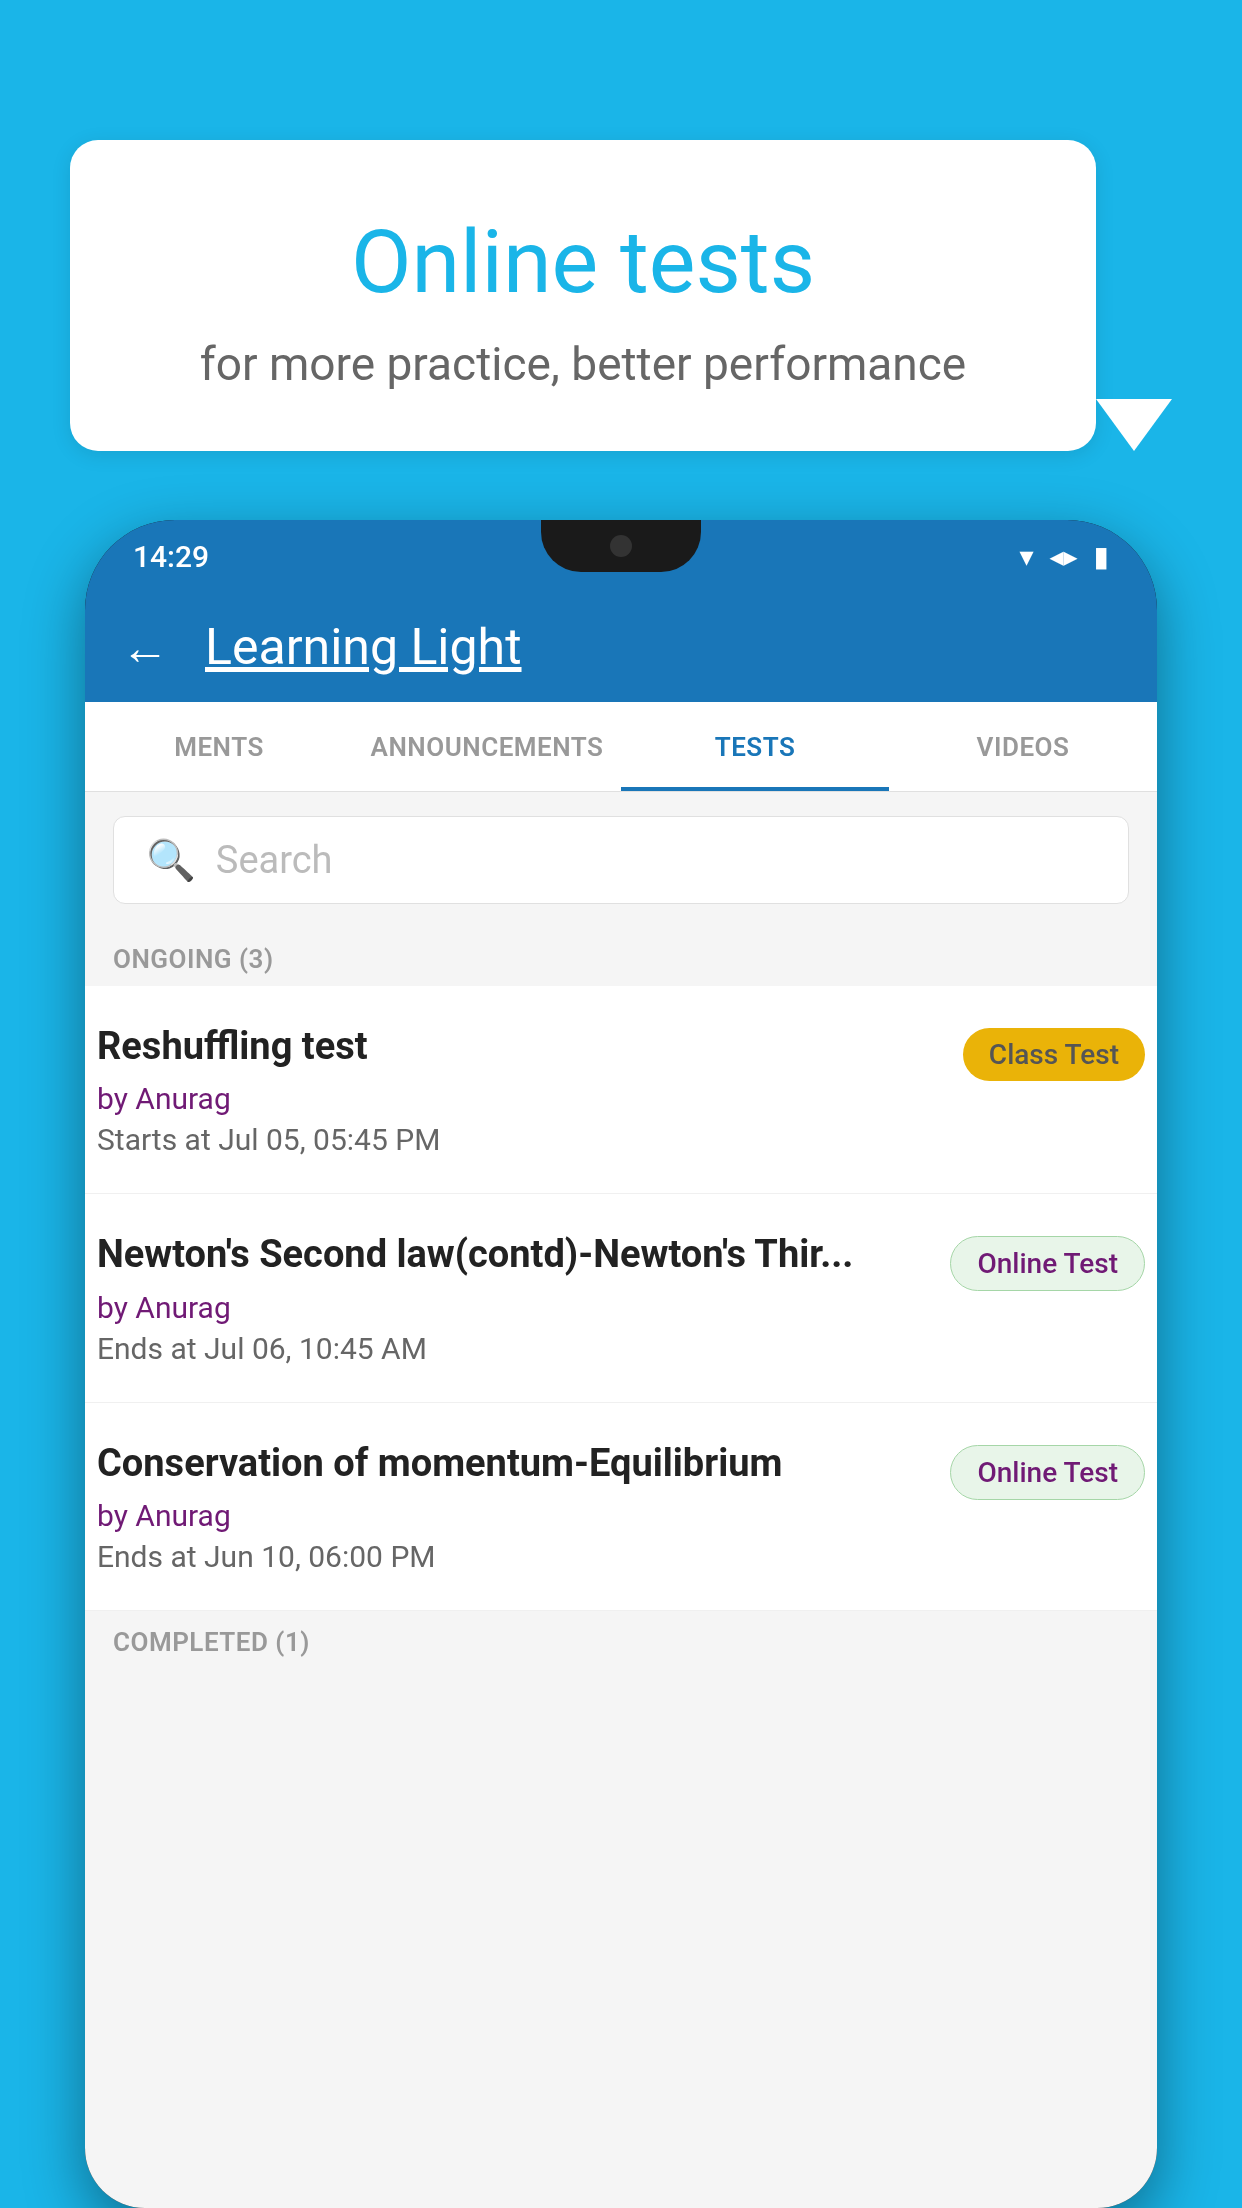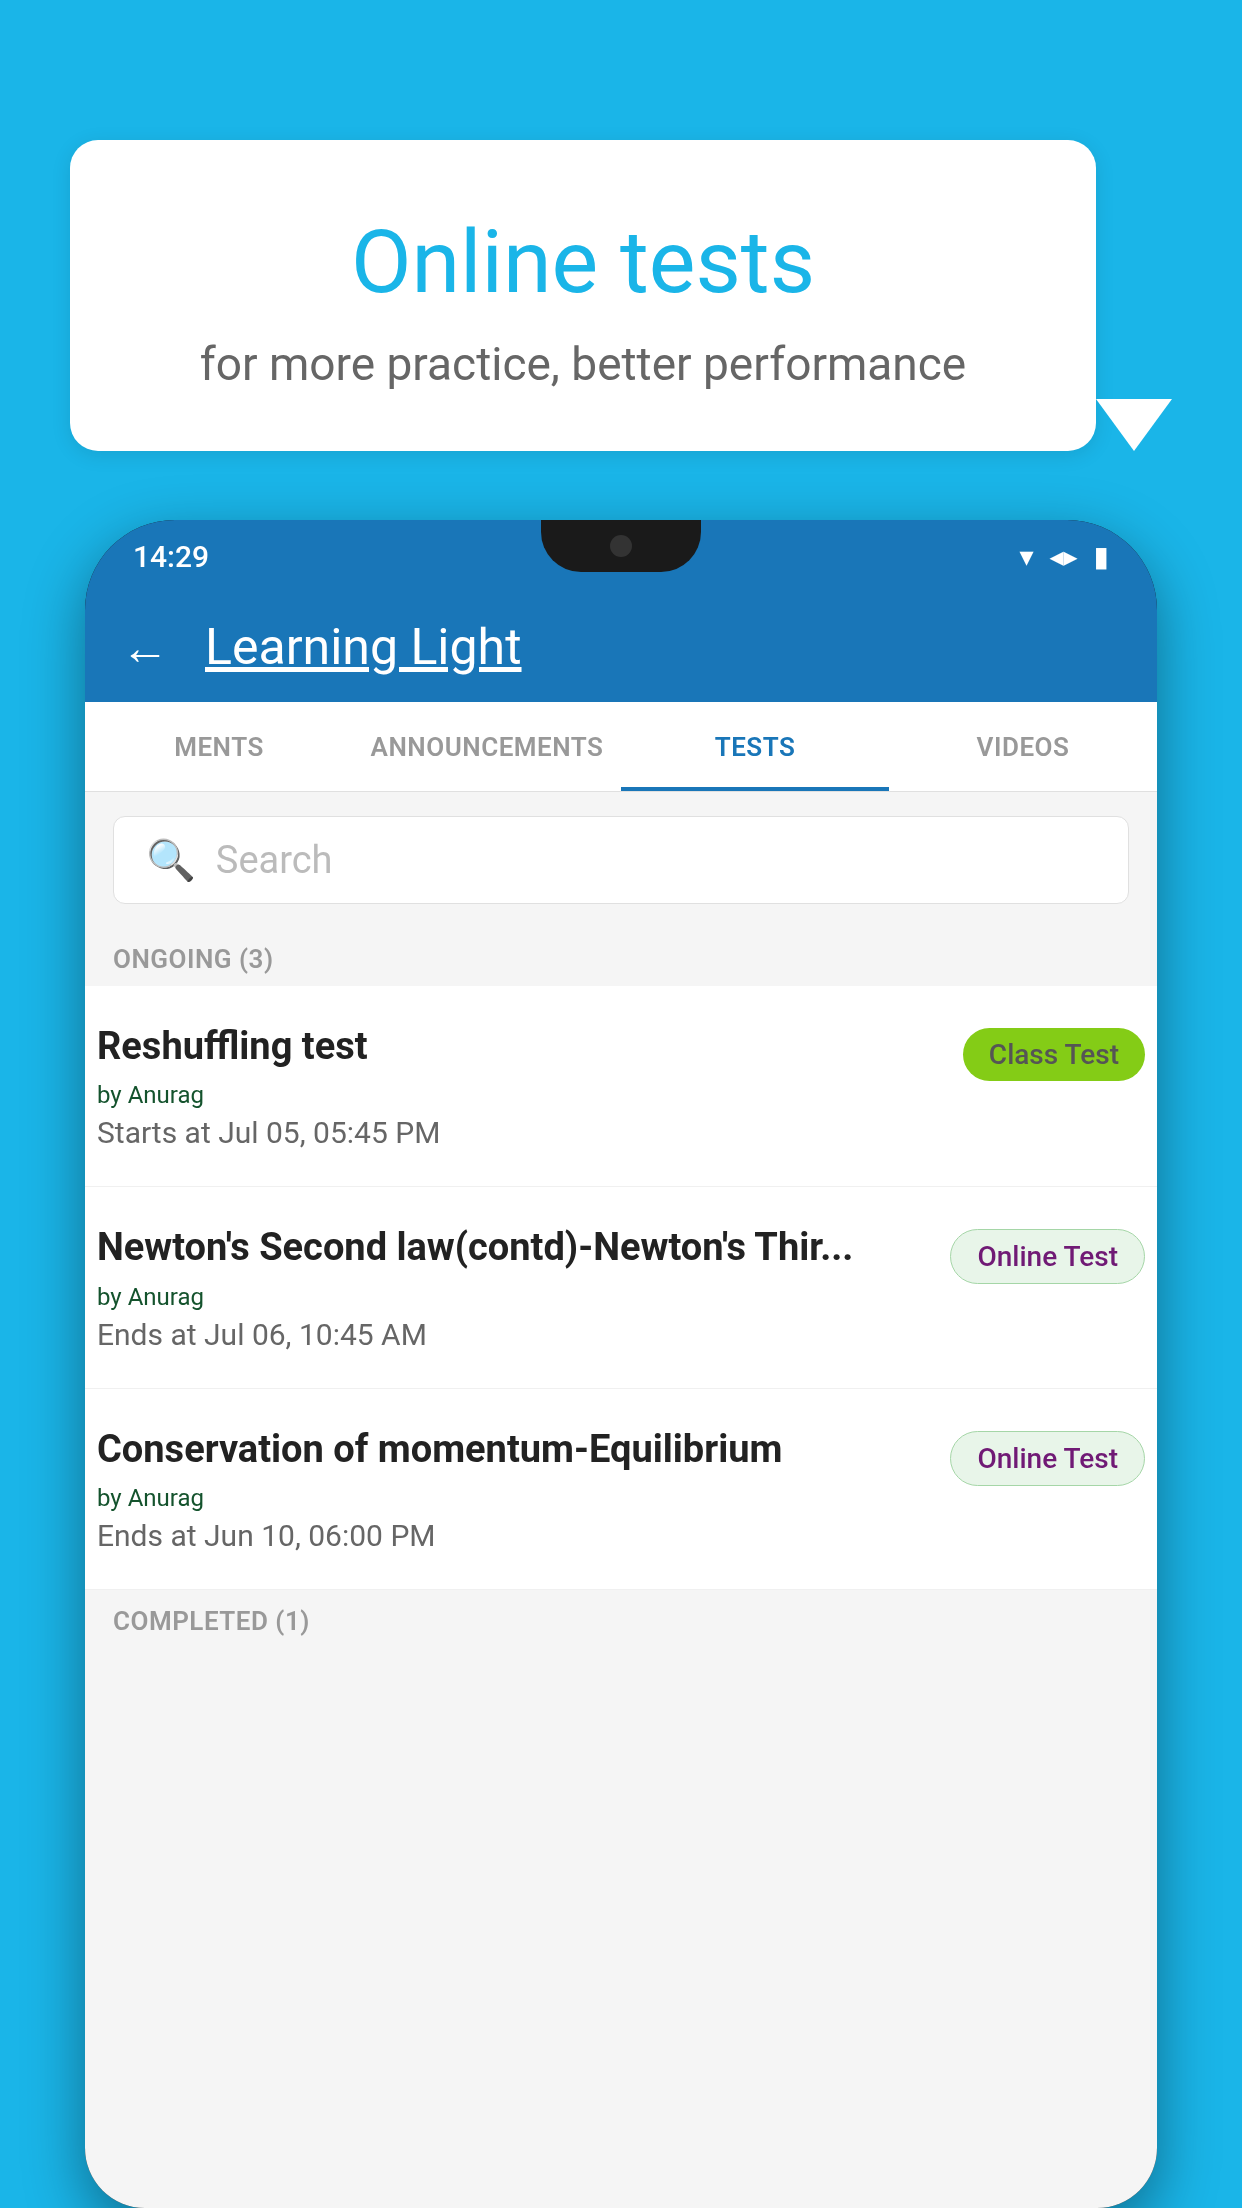--- a/index.html
+++ b/index.html
@@ -236,41 +236,41 @@
 
     .test-name {
       font-size: 38px;
       font-weight: 700;
       color: #222;
       margin-bottom: 10px;
       line-height: 1.3;
     }
 
     .test-author {
-      font-size: 24px;
-      color: #14532d;
+      font-size: 30px;
+      color: #701a75;
       margin-bottom: 6px;
     }
 
     .test-time {
       font-size: 30px;
       color: #666;
     }
 
     .test-badge {
       border-radius: 50px;
       padding: 10px 26px;
       font-size: 28px;
       font-weight: 500;
       white-space: nowrap;
       margin-top: 6px;
     }
 
     .badge-class {
-      background: #84cc16;
+      background: #eab308;
       color: #555;
     }
 
     .badge-online {
       background: #e8f5e9;
       color: #701a75;
       border: 1.5px solid #a5d6a7;
     }
 
     

